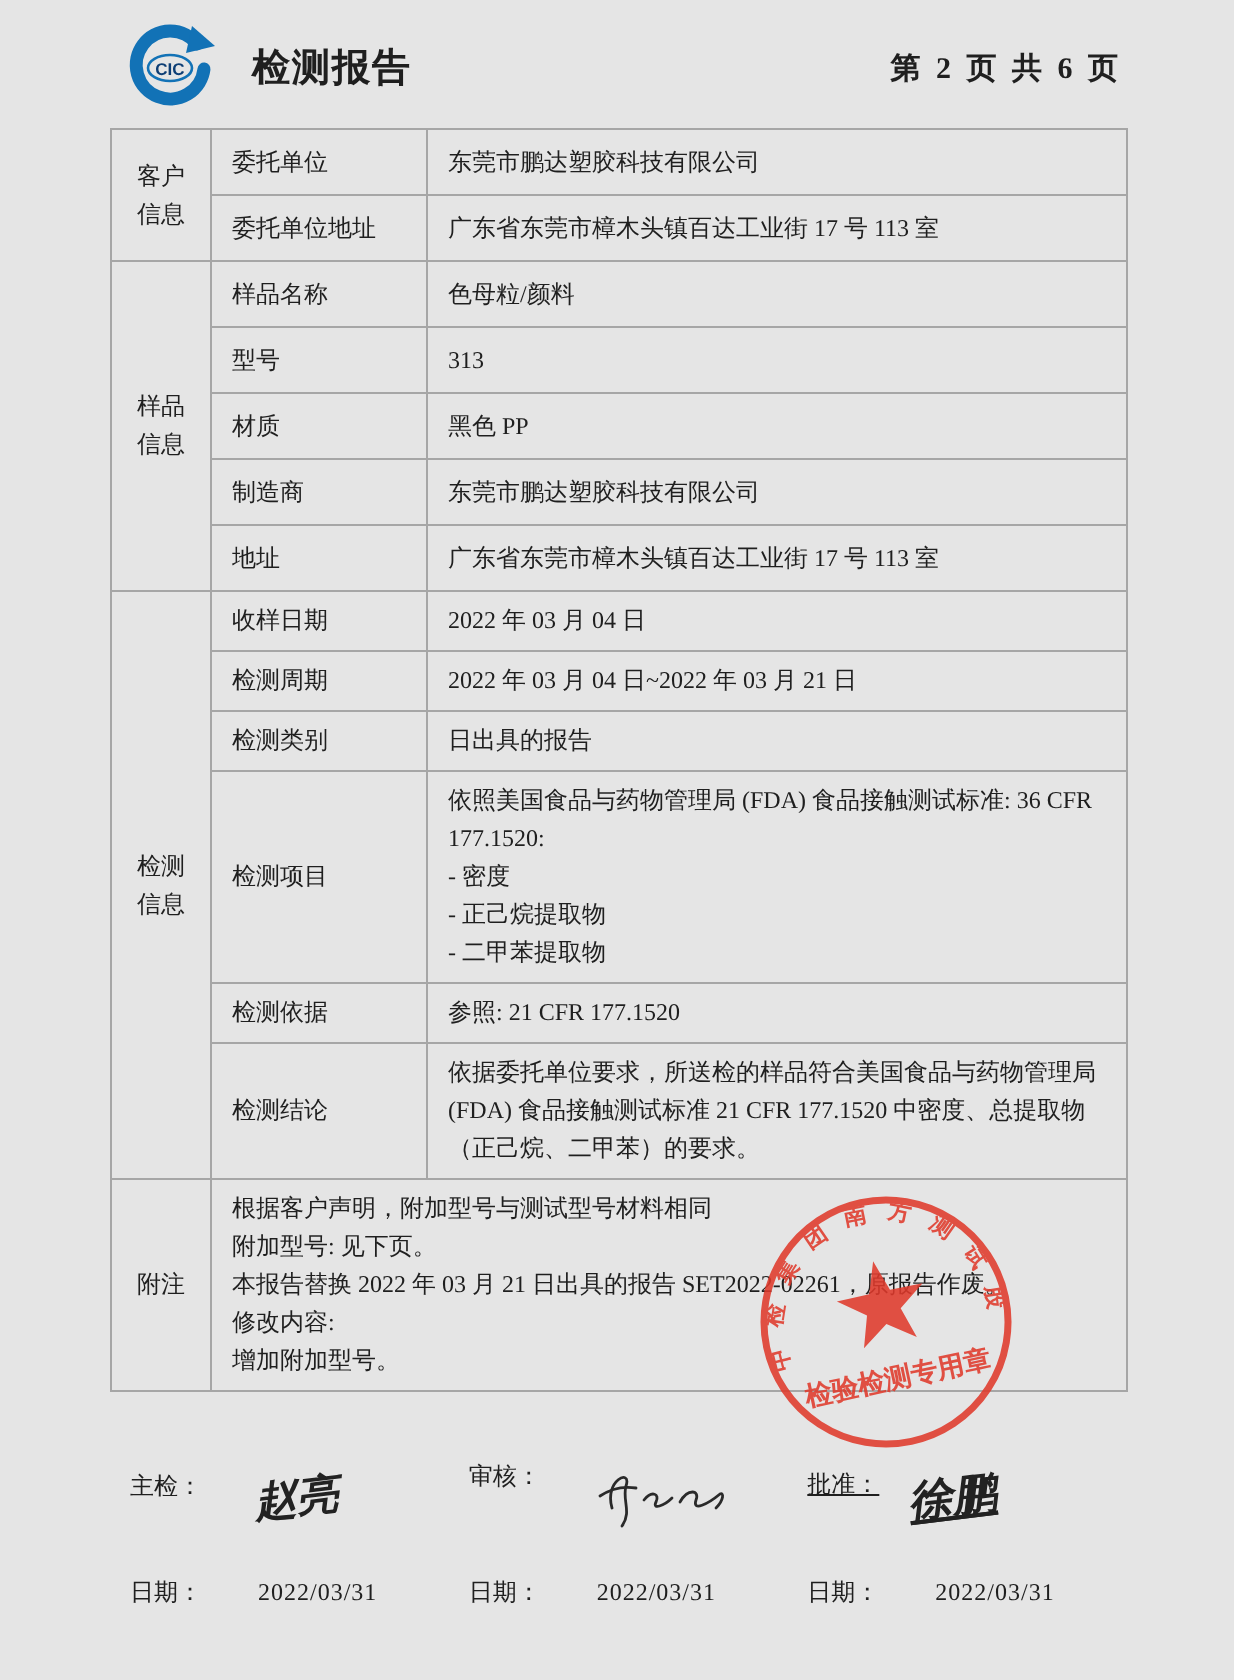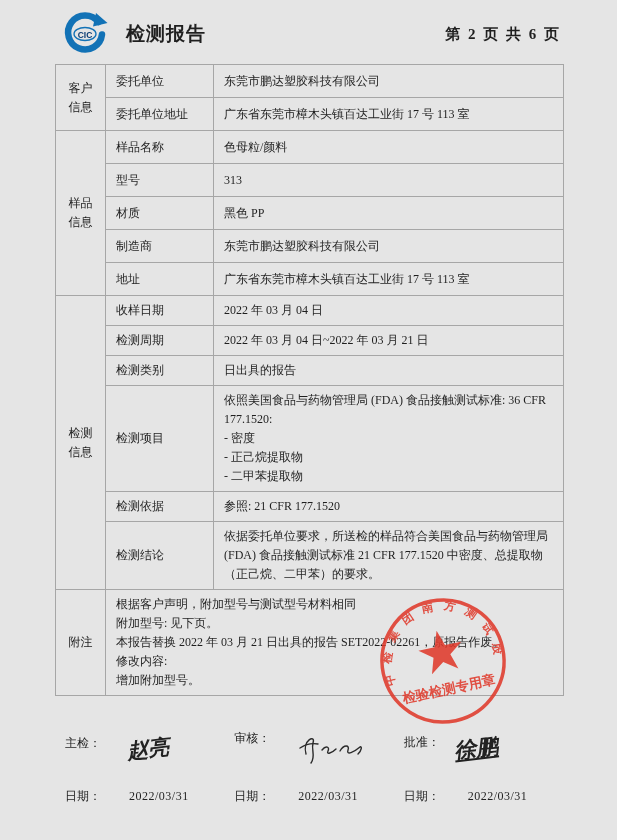--- a/index.html
+++ b/index.html
@@ -24,21 +24,21 @@
   td.key { }
   
   .stamp { position:absolute; left:376px; top:594px; z-index:5; pointer-events:none; }
   
   .sig-row, .date-row { display:grid; grid-template-columns:1fr 1fr 1fr; margin:0 54px 0 55px; font-size:12px; }
   .sig-row { margin-top:30px; height:46px; align-items:center; }
   .siglab { font-size:12px; white-space:nowrap; }
   .signame { display:inline-block; font-size:21px; font-style:italic; font-weight:600; transform:rotate(-7deg); margin-left:26px; color:#222; }
   .signame.approve { font-size:22px; text-decoration:underline; margin-left:14px; }
   .sigcell { display:flex; align-items:flex-start; padding-left:10px; }
-  .sigcell.c3 { position:relative; }
+  .sigcell.c3 { position:relative;text-decoration:underline; }
   .scribble { margin-left:22px; }
   .date-row { margin-top:16px; }
   .datecell { display:flex; align-items:center; padding-left:10px; }
   .dateval { margin-left:28px; letter-spacing:0.5px; }
   
   .footer { margin-top:34px; text-align:center; }
   .f-company { font-size:13.5px; font-weight:bold; letter-spacing:3.5px; }
 </style>
 </head>
 <body>

